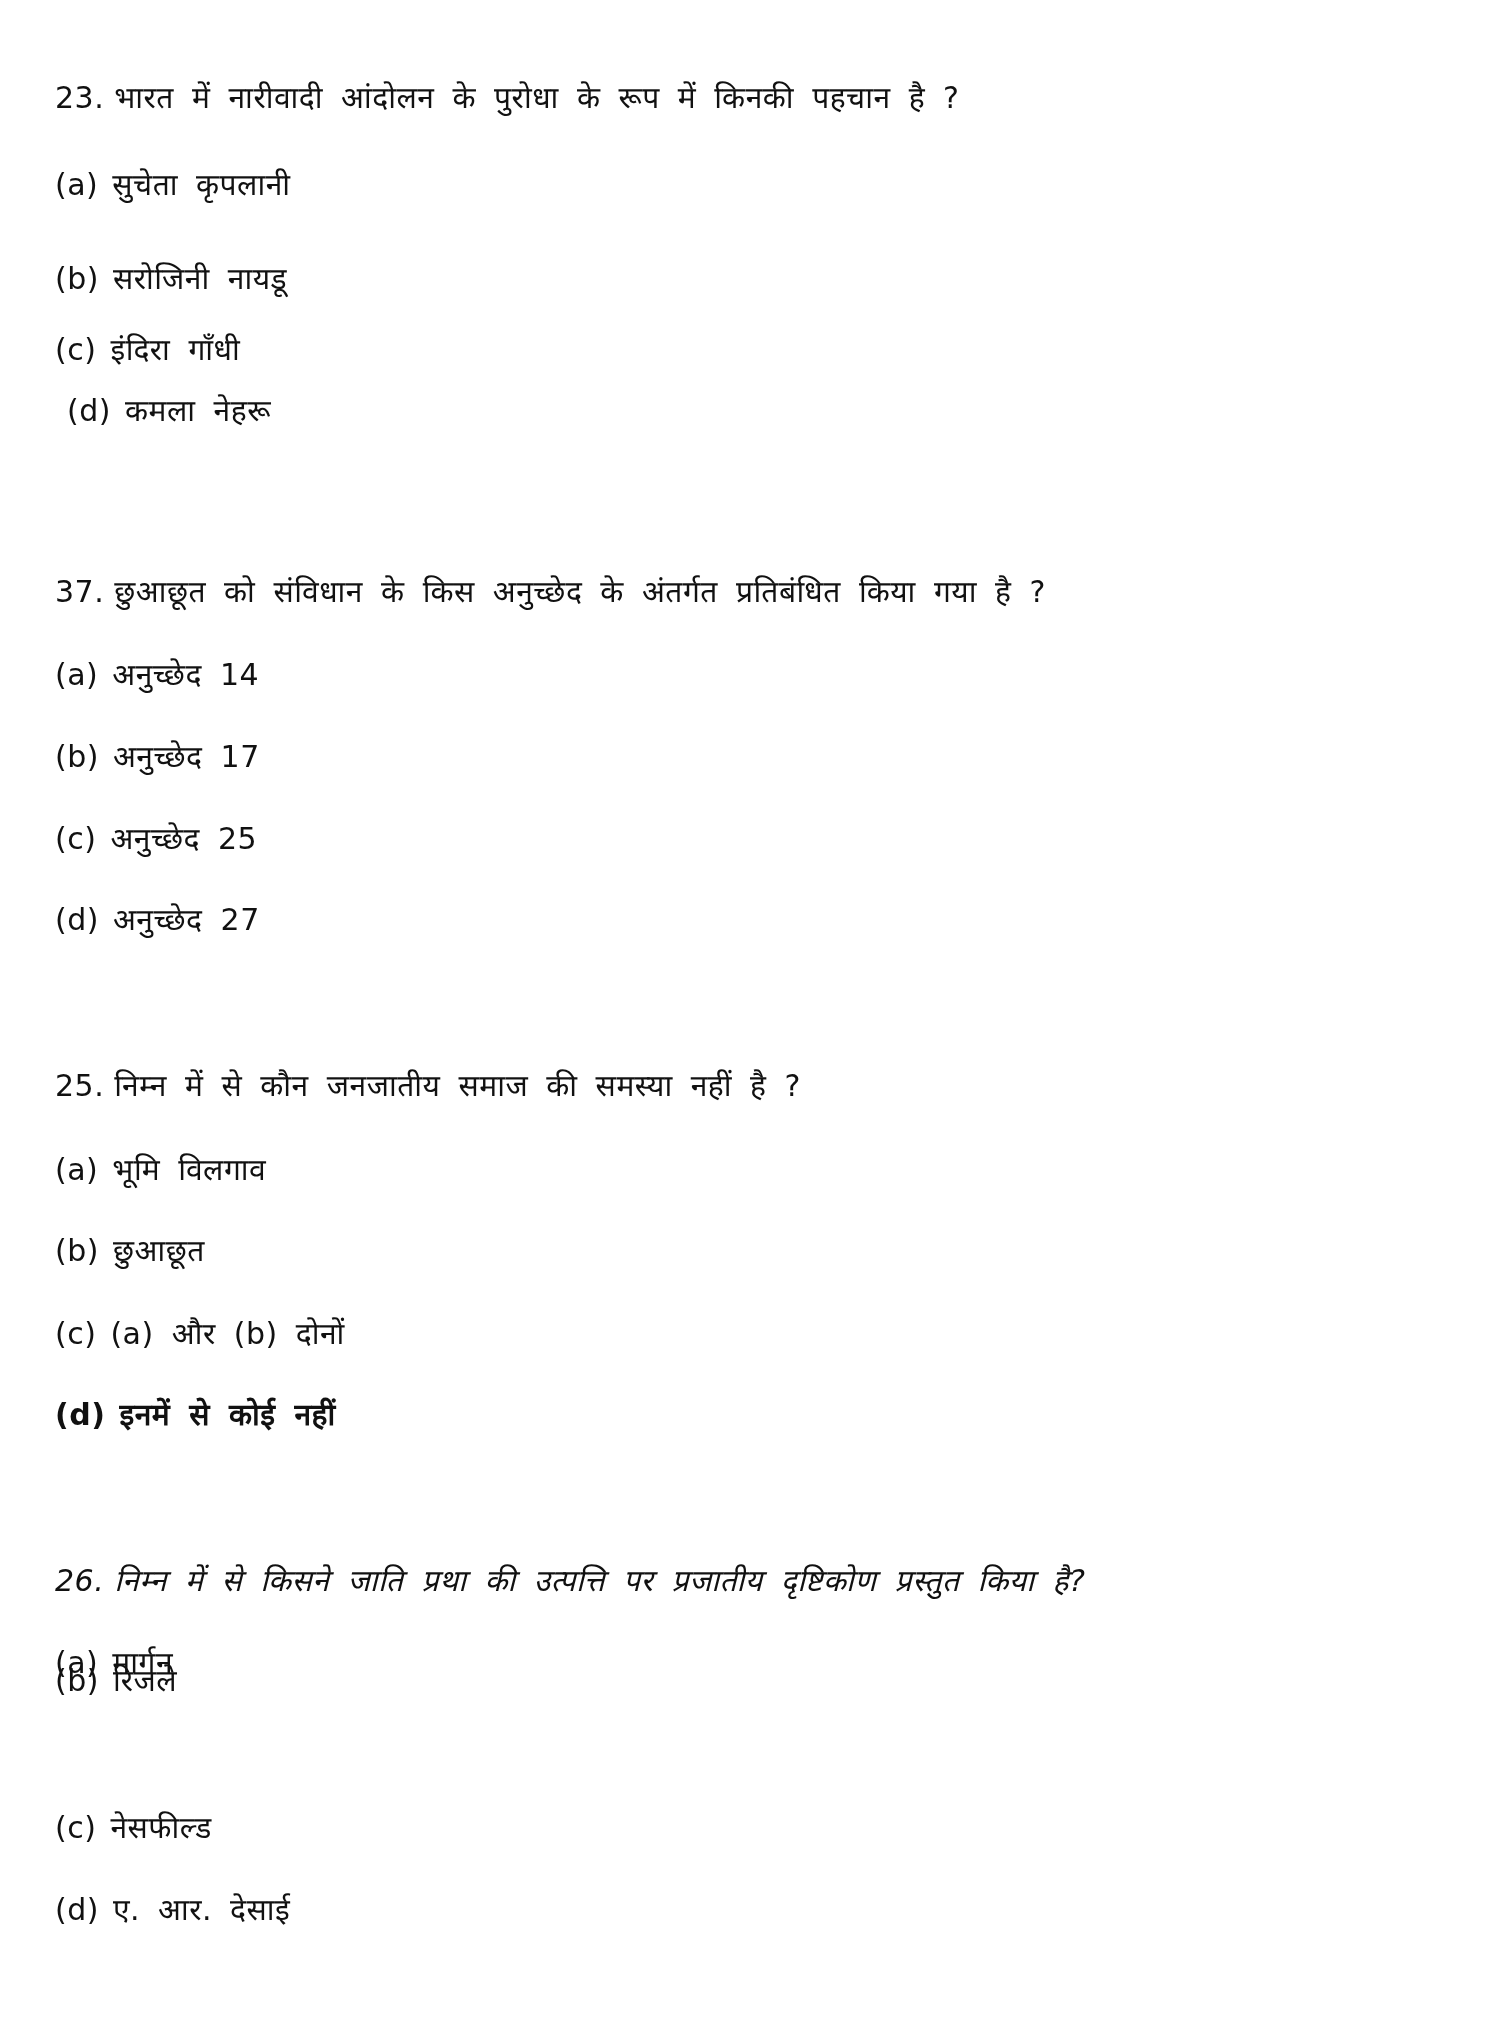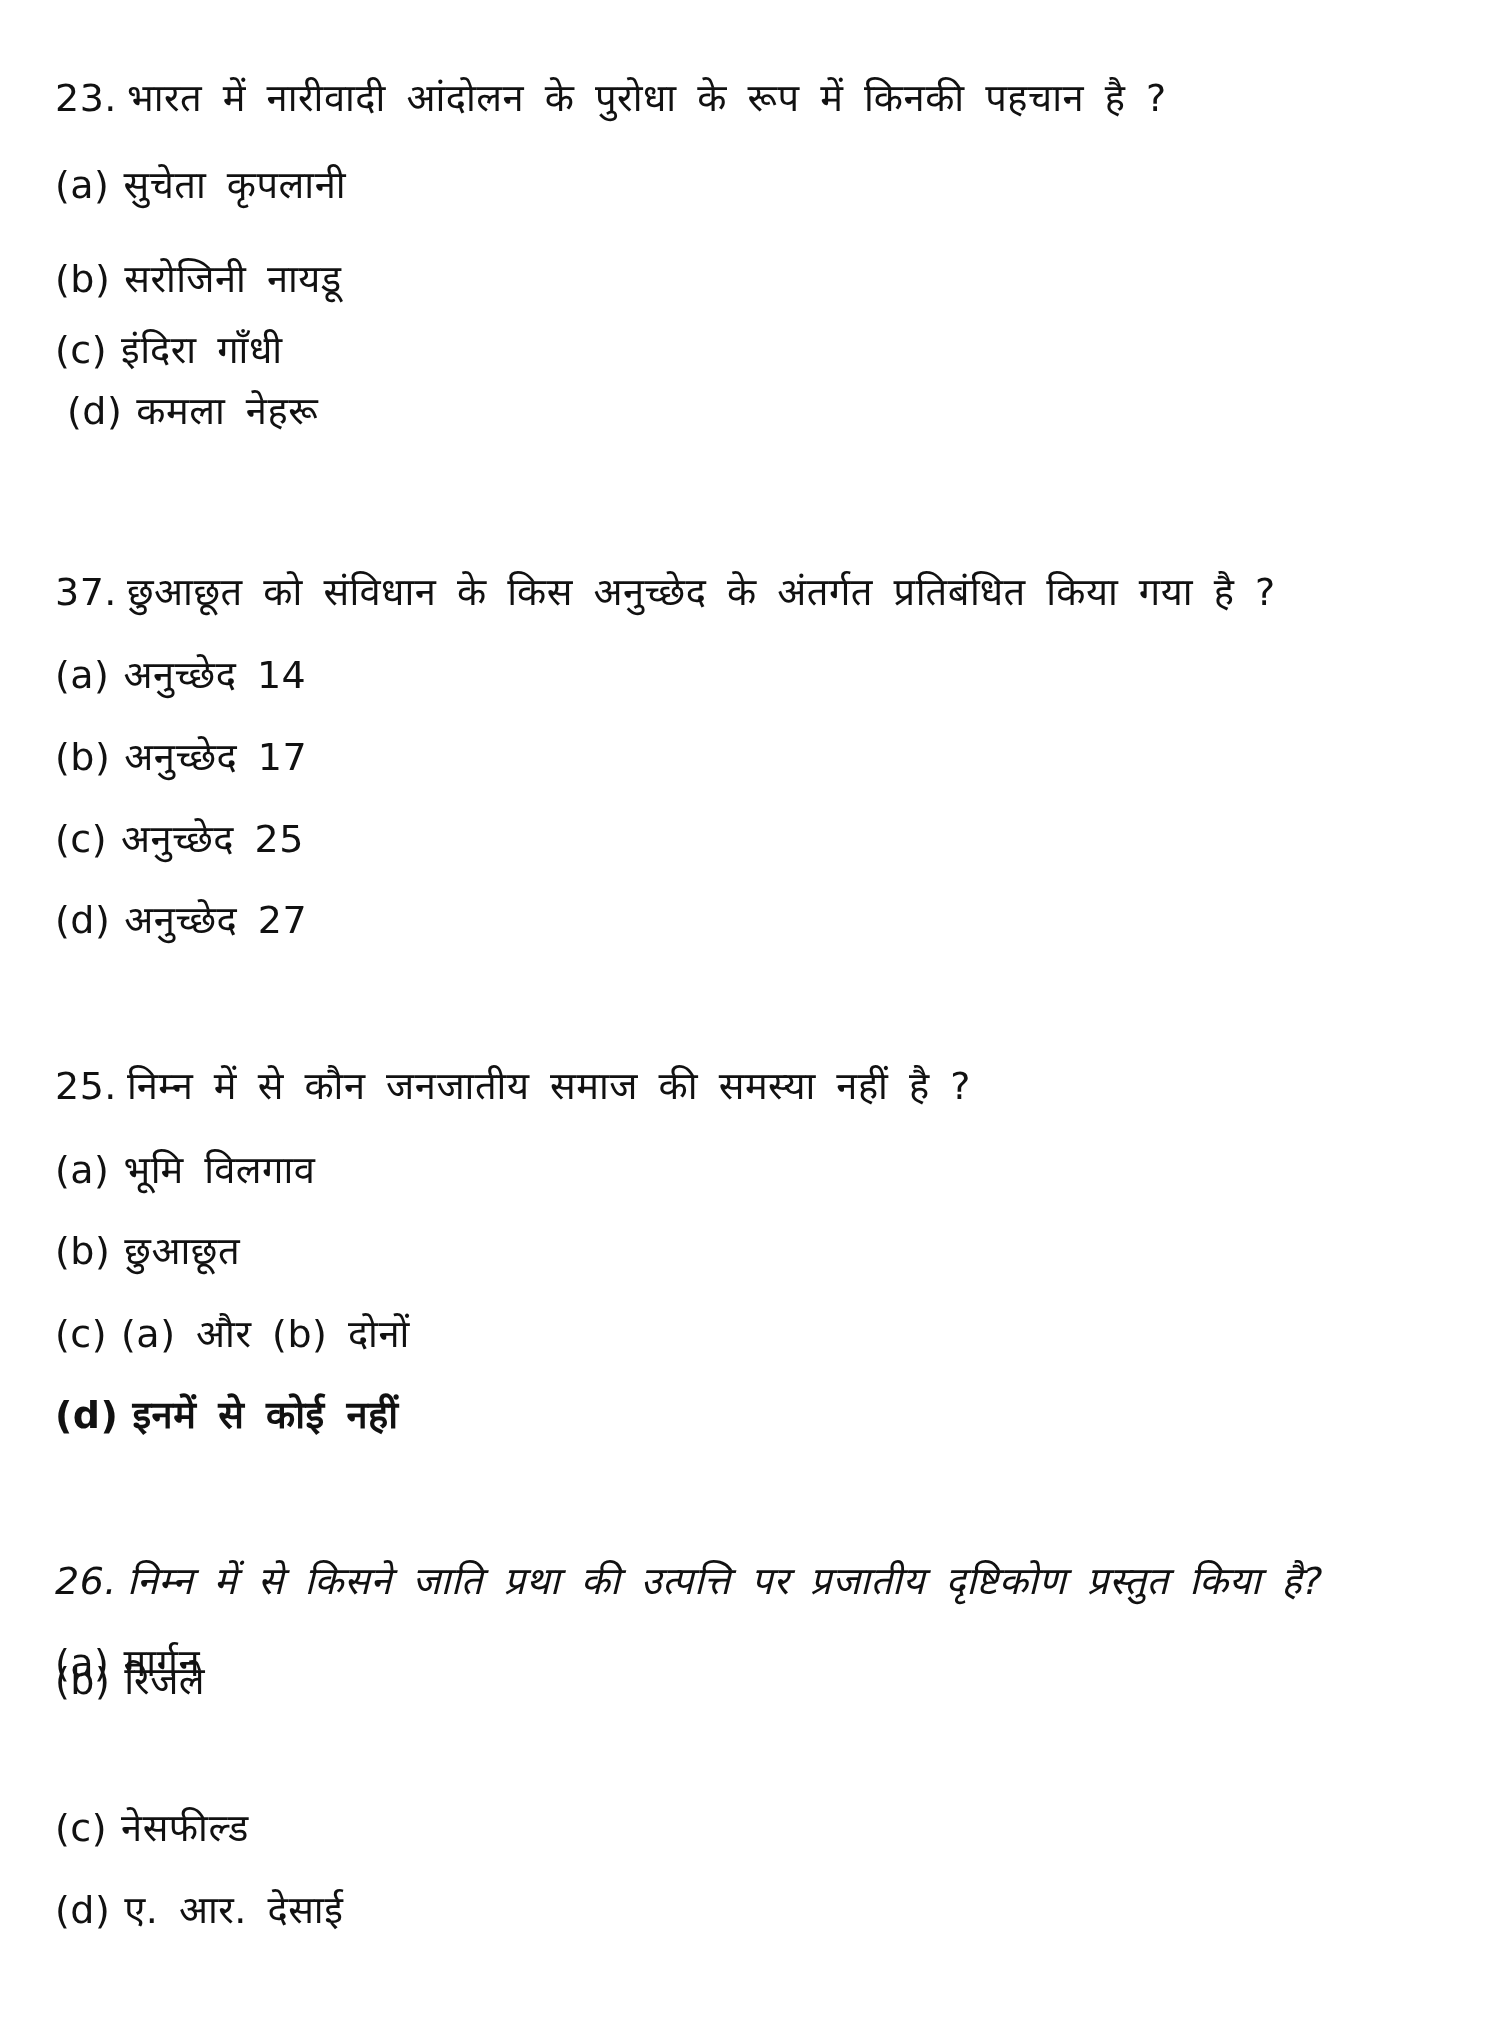--- a/index.html
+++ b/index.html
@@ -11,21 +11,21 @@
       width: 1505px;
       height: 2034px;
       position: relative;
       overflow: hidden;
       font-family: "DejaVu Sans", "Liberation Sans", sans-serif;
       color: #111111;
     }
     .line {
       position: absolute;
       left: 55px;
-      font-size: 38px;
+      font-size: 30px;
       line-height: 50px;
       white-space: nowrap;
       letter-spacing: 0.5px;
       word-spacing: 8px;
     }
     .qnum { margin-right: 10px; }
     .olabel { margin-right: 14px; }
   </style>
 </head>
 <body>

